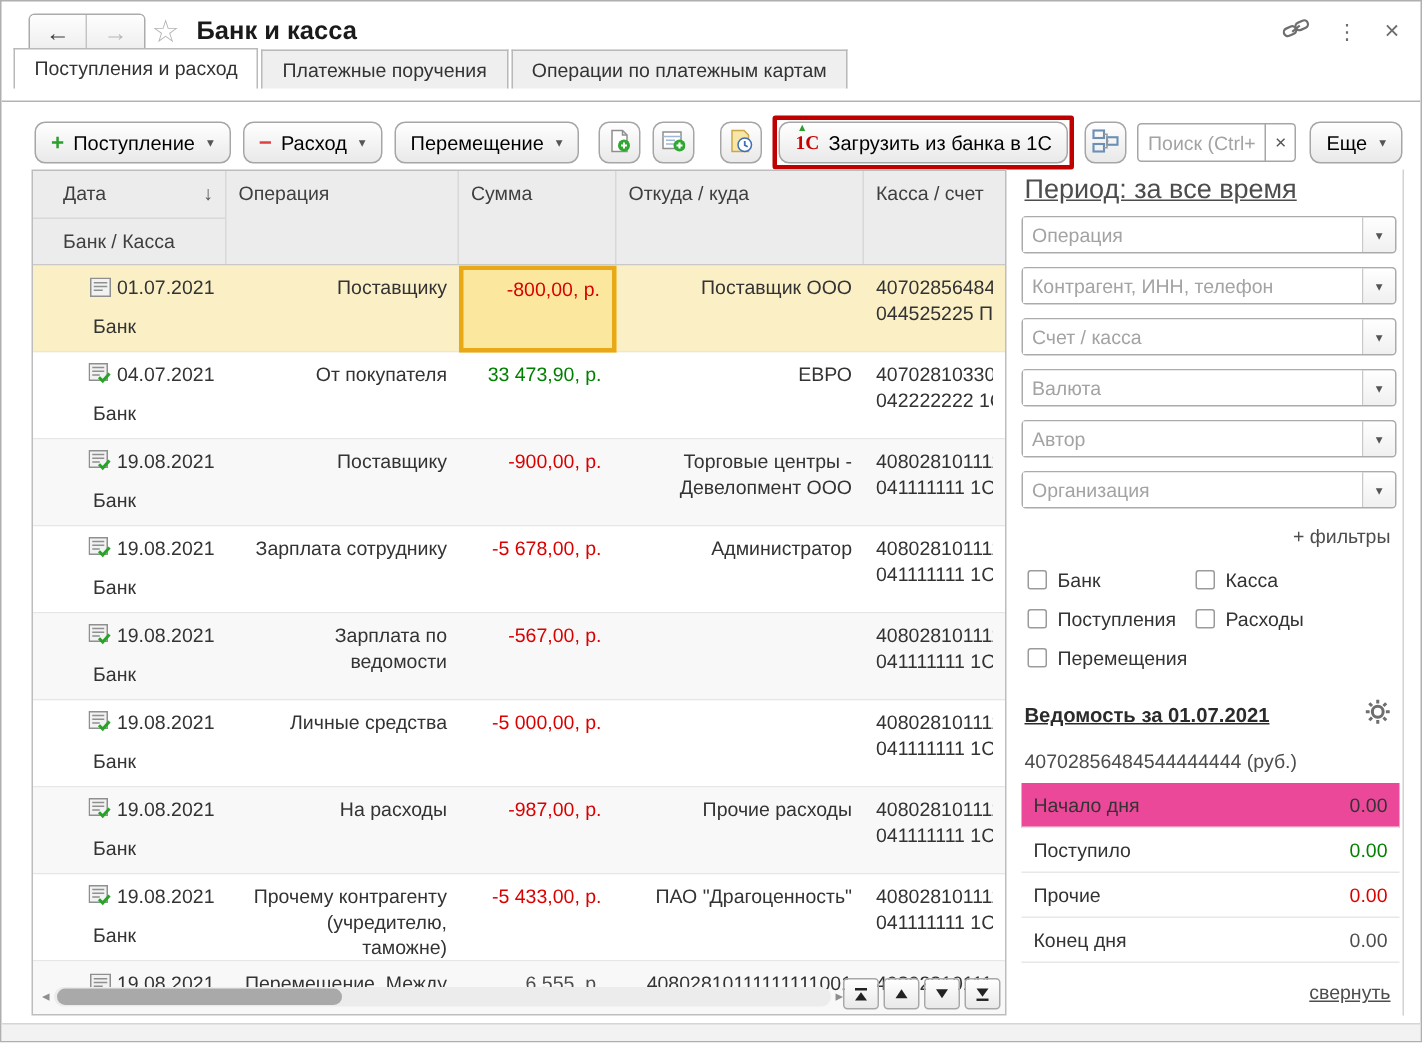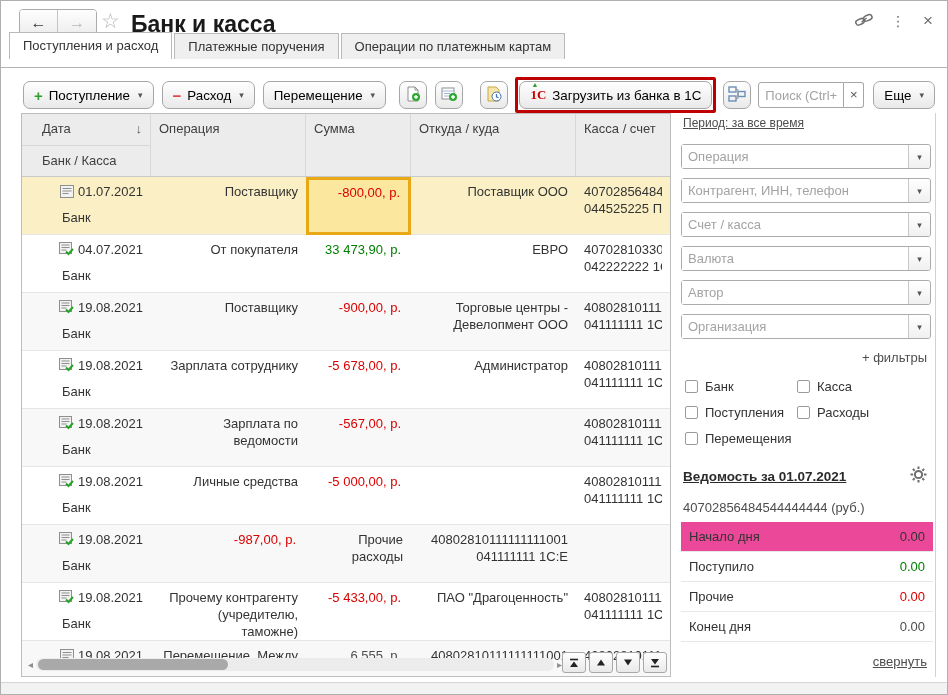--- a/index.html
+++ b/index.html
@@ -8,21 +8,21 @@
     position:relative; width:948px; height:695px;
     font-family:"Liberation Sans", sans-serif; font-size:13px; color:#333;
     background:#fff; border:1px solid #AFAFAF; overflow:hidden;
   }
   
   .navpair { position:absolute; top:8px; left:18px; display:flex; border:1px solid #ABABAB; border-radius:4px; overflow:hidden; }
   .navbtn { width:38px; height:26px; background:linear-gradient(#FEFEFE,#ECECEC); border:none; font-size:16px; line-height:24px; text-align:center; cursor:pointer; }
   .navbtn.back { color:#3A3A3A; border-right:1px solid #C4C4C4; }
   .navbtn.fwd { color:#B8B8B8; }
   .star { position:absolute; top:8px; left:100px; font-size:21px; color:#B5B5B5; }
-  .wtitle { position:absolute; top:10px; left:130px; font-size:23px; font-weight:bold; color:#1A1A1A; }
+  .wtitle { position:absolute; top:10px; left:130px; font-size:17px; font-weight:bold; color:#1A1A1A; }
   .hicons { position:absolute; top:10px; right:14px; display:flex; align-items:center; gap:18px; }
   .hico { color:#6E6E6E; font-size:15px; cursor:pointer; }
   .kebab { font-size:14px; letter-spacing:0; }
   .closex { font-size:17px; }
   
   .ctop { position:absolute; top:66px; left:0; right:0; border-top:1px solid #B3B3B3; }
   .tabs { position:absolute; top:31px; left:8px; display:flex; gap:2px; z-index:2; }
   .tab { height:26px; margin-top:1px; padding:0 13px; line-height:25px; background:#EFEFEF; border:1px solid #B9B9B9; border-bottom:none; color:#333; cursor:pointer; }
   .tab.active { height:27px; margin-top:0; background:#fff; line-height:26px; }
   
@@ -67,21 +67,21 @@
   
   .hscroll { position:absolute; left:3px; bottom:5px; width:540px; height:14px; display:flex; align-items:center; z-index:5; }
   .harrow { color:#8E8E8E; font-size:10px; width:11px; text-align:center; cursor:pointer; }
   .htrack { flex:1; height:13px; background:#ECECEC; border-radius:7px; position:relative; }
   .hthumb { position:absolute; left:2px; top:1px; width:190px; height:11px; background:#A9A9A9; border-radius:6px; cursor:grab; }
   .tnav { position:absolute; right:3px; bottom:3px; display:flex; gap:3px; z-index:6; }
   .tnavb { width:24px; height:21px; display:flex; align-items:center; justify-content:center; background:linear-gradient(#FFFFFF,#E9E9E9); border:1px solid #A8A8A8; border-radius:3px; cursor:pointer; }
   
   .panel { position:absolute; left:678px; top:112px; width:257px; height:564px; border-right:1px solid #D2D2D2; }
   .plink { text-decoration:underline; color:#4D4D4D; cursor:pointer; }
-  .p-period { position:absolute; top:3px; left:4px; font-size:12px; }
+  .p-period { position:absolute; top:3px; left:4px; font-size:18px; }
   .fi { position:absolute; left:2px; width:250px; height:25px; border:1px solid #ABABAB; border-radius:3px; display:flex; background:#fff; }
   .fi input { flex:1; border:none; outline:none; padding:0 6px; font-family:inherit; font-size:13px; min-width:0; }
   .fi input::placeholder { color:#A3A3A3; }
   .fi .dd { width:22px; border-left:1px solid #C8C8C8; background:linear-gradient(#FFFFFF,#F0F0F0); color:#555; font-size:9px; display:flex; align-items:center; justify-content:center; cursor:pointer; border-radius:0 3px 3px 0; }
   .addf { position:absolute; top:237px; right:8px; color:#4D4D4D; cursor:pointer; }
   .cbrow { position:absolute; left:6px; display:flex; align-items:center; gap:7px; }
   .cb { width:13px; height:13px; border:1px solid #9B9B9B; border-radius:2px; background:#fff; cursor:pointer; flex:0 0 auto; }
   .cbcol2 { position:absolute; left:118px; display:flex; align-items:center; gap:7px; }
   .sttl { position:absolute; top:356px; left:4px; font-weight:bold; text-decoration:underline; color:#2B2B2B; cursor:pointer; font-size:13.5px; }
   .gear { position:absolute; top:353px; right:8px; cursor:pointer; }
@@ -304,20 +304,21 @@
             <div>041111111 1С:Е</div>
           </div>
       </div>
 
       <div class="trow alt">
         <div class="cell c-date"><span class="docic"><svg width="15" height="14">
                 <rect x="0.5" y="0.5" width="12" height="11" fill="#F2F2F2" stroke="#8F8F8F"></rect>
                 <path d="M2.5 3h8M2.5 5.5h8M2.5 8h5" stroke="#8F8F8F"></path>
                 <path d="M7 9.5l2.5 2.5L14 7" stroke="#27A427" stroke-width="2" fill="none"></path>
               </svg></span><span class="dt">19.08.2021</span><div class="grp">Банк</div></div>
+        <div class="cell">На расходы</div>
         <div class="cell c-sum neg">-987,00, р.</div>
         <div class="cell">Прочие расходы</div>
         <div class="cell c-acc">
             <div>40802810111111111001</div>
             <div>041111111 1С:Е</div>
           </div>
       </div>
 
       <div class="trow">
         <div class="cell c-date"><span class="docic"><svg width="15" height="14">

